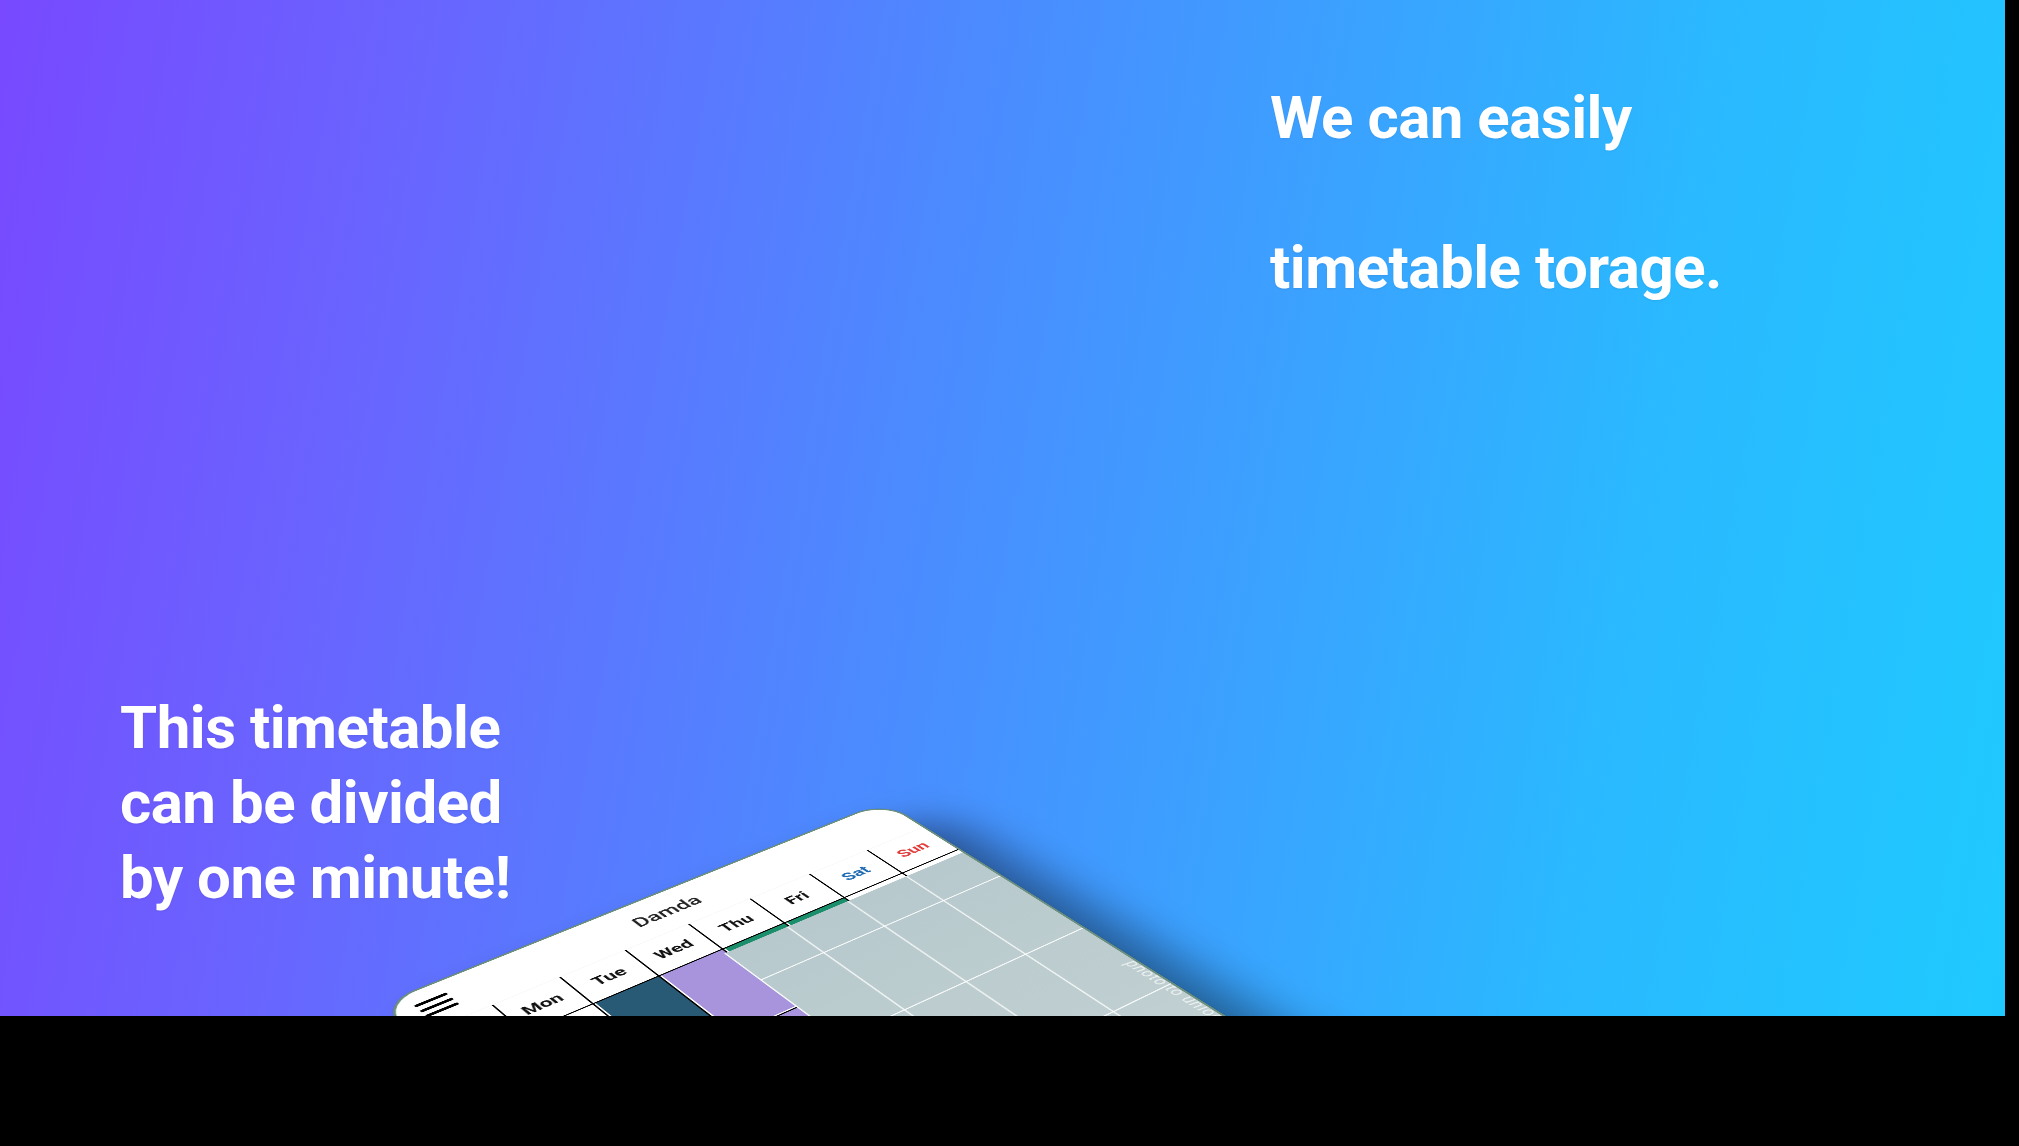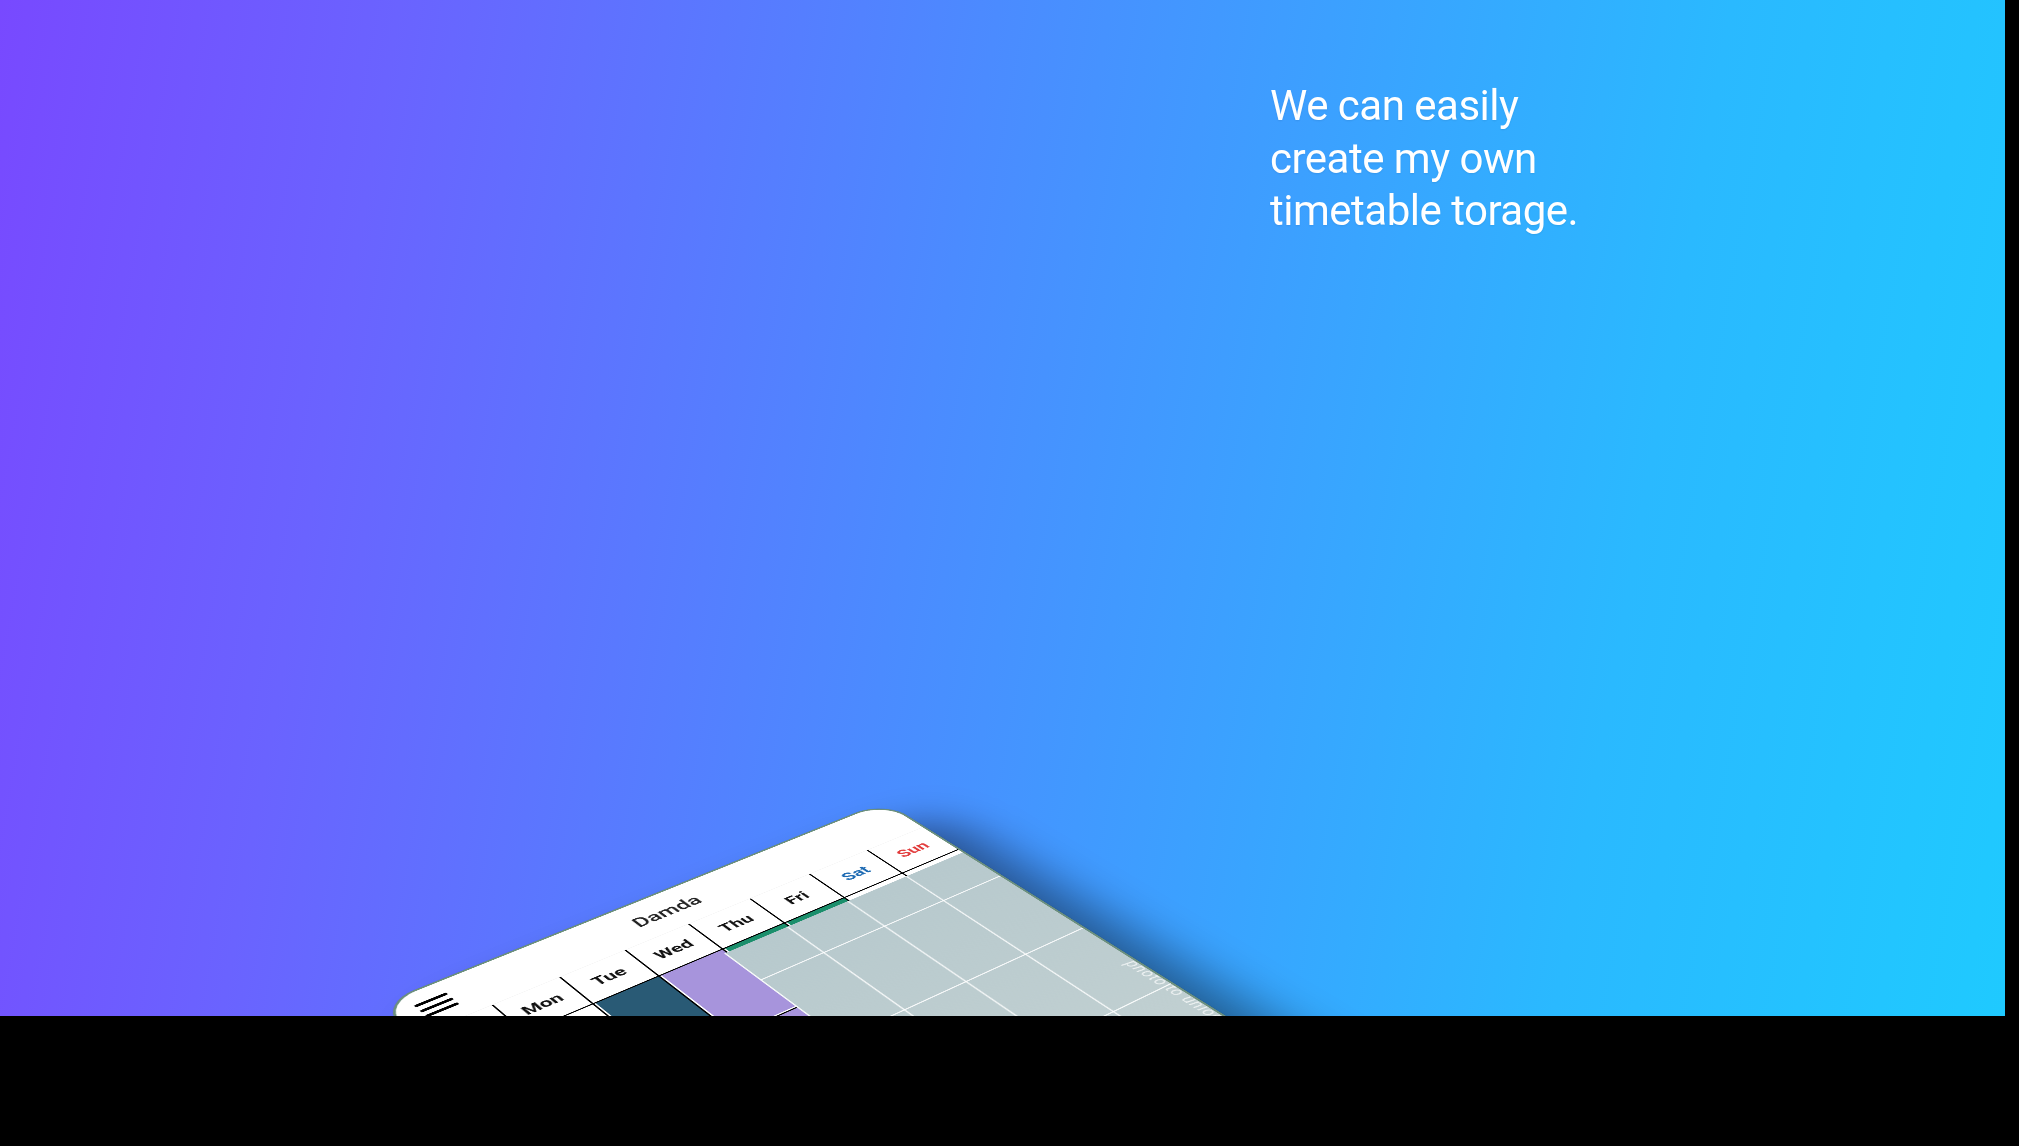--- a/index.html
+++ b/index.html
@@ -28,22 +28,22 @@
     left:0; bottom:0;
     height:130px;
     width:2019px;
     background:#000;
   }
 
   
   .marketing {
     position: absolute;
     color: #fff;
-    font-weight: 400;
-    font-size: 42px;
+    font-weight: 700;
+    font-size: 60px;
     line-height: 1.25;
     letter-spacing: -0.5px;
     text-shadow: 0 1px 2px rgba(0,0,0,0.08);
   }
   .marketing.left  { left: 120px; top: 690px; }
   .marketing.right { left: 1270px; top: 80px; }
 
   
   .scene {
     position: absolute;
@@ -214,24 +214,29 @@
     font-style:italic;
     letter-spacing:1px;
     white-space:nowrap;
   }
 </style>
 </head>
 <body>
 
 <div class="stage">
 
+  <div class="marketing left">
+    <span>This timetable</span><br>
+    <span>can be divided</span><br>
+    <span>by one minute!</span>
+  </div>
 
   <div class="marketing right">
     <span>We can easily</span><br>
-    <span>create my own</span><br>
+    <br>
     <span>timetable torage.</span>
   </div>
 
   <div class="scene">
     <div class="phone">
       <div class="phone-side"></div>
       <div class="phone-body">
 
         <div class="app-header">
           <div class="hamburger">

